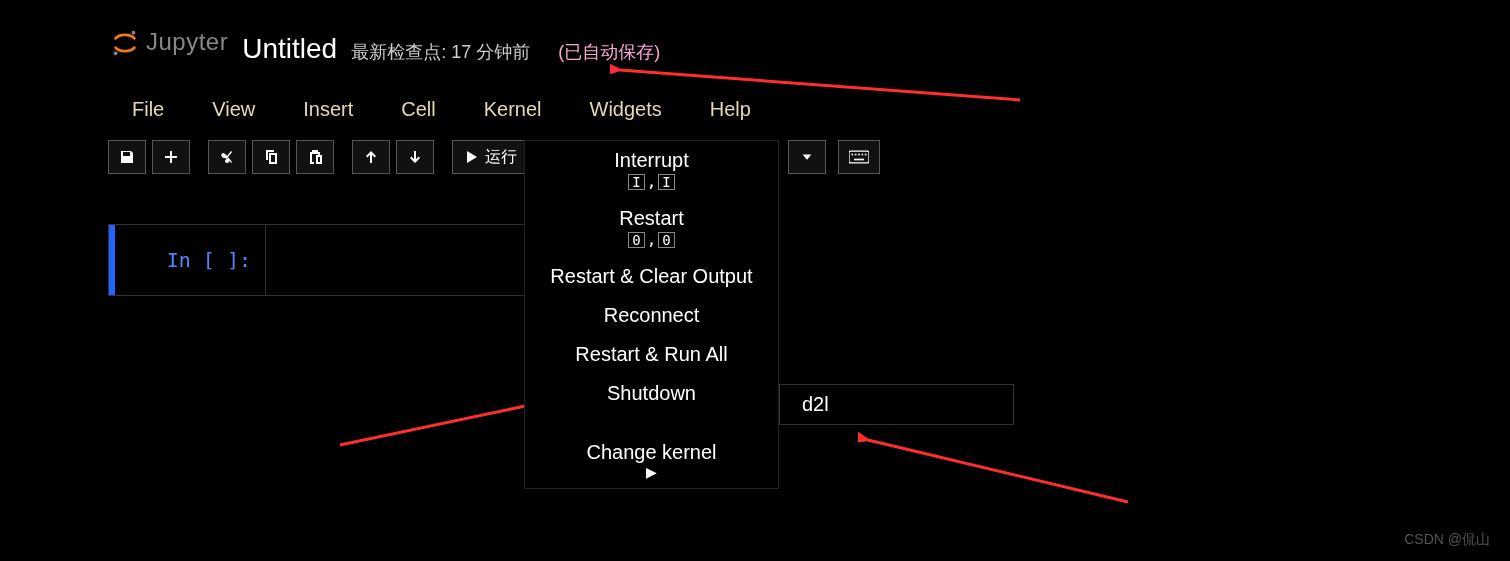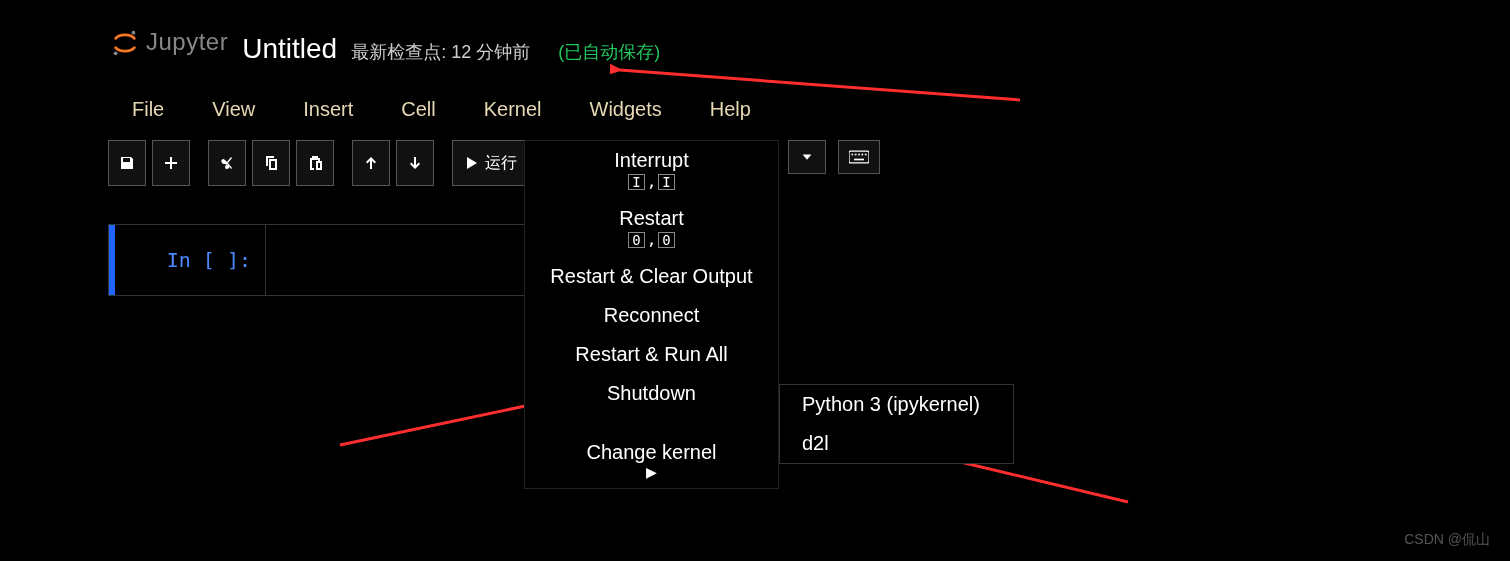--- a/index.html
+++ b/index.html
@@ -14,42 +14,42 @@
   }
   .header {
     position: absolute;
     left: 110px; top: 28px;
     display: flex; align-items: baseline; gap: 14px;
   }
   .logo { display: flex; gap: 6px; }
   .logo-text { color: #888; font-size: 24px; font-weight: 300; letter-spacing: 0.5px; }
   .title { color: #fff; font-size: 28px; font-weight: 400; }
   .checkpoint { color: #ccc; font-size: 18px; font-weight: 400; }
-  .autosave { color: #22c55e; font-size: 18px; margin-left: 14px; }
+  .autosave { color: #f9a8d4; font-size: 18px; margin-left: 14px; }
 
   .menubar {
     position: absolute;
     left: 108px; top: 88px;
     display: flex; gap: 0;
   }
   .menubar .menu-item {
     color: #e6d8b5; font-size: 20px;
     padding: 10px 24px;
     cursor: pointer;
   }
 
   .toolbar {
     position: absolute;
     left: 108px; top: 140px;
     display: flex; gap: 6px; align-items: center;
   }
   .tbtn {
     background: #111;
     border: 1px solid #555;
-    width: 38px; height: 46px;
+    width: 38px; height: 34px;
     display: flex; align-items: center; justify-content: center;
     color: #fff; cursor: pointer;
   }
   .tbtn.wide { width: auto; padding: 0 10px; gap: 6px; }
   .tbtn svg { width: 16px; height: 16px; fill: #fff; }
   .tbtn .lbl { color: #fff; font-size: 16px; }
 
   .dropdown {
     position: absolute;
     left: 524px; top: 140px;
@@ -136,21 +136,21 @@
   <div class="logo">
     <svg width="30" height="30" viewBox="0 0 32 32">
       <path d="M6 11 C10 6, 22 6, 26 11" stroke="#f37626" stroke-width="3" fill="none" stroke-linecap="round"></path>
       <path d="M6 21 C10 26, 22 26, 26 21" stroke="#f37626" stroke-width="3" fill="none" stroke-linecap="round"></path>
       <circle cx="25" cy="5" r="2" fill="#888"></circle>
       <circle cx="6" cy="27" r="2" fill="#888"></circle>
     </svg>
     <span class="logo-text">Jupyter</span>
   </div>
   <span class="title">Untitled</span>
-  <span class="checkpoint">最新检查点: 12 分钟前</span>
+  <span class="checkpoint">最新检查点: 17 分钟前</span>
   <span class="autosave">(已自动保存)</span>
 </div>
 
 <div class="menubar">
   <div class="menu-item">File</div>
   <div class="menu-item">View</div>
   <div class="menu-item">Insert</div>
   <div class="menu-item">Cell</div>
   <div class="menu-item">Kernel</div>
   <div class="menu-item">Widgets</div>
@@ -243,21 +243,20 @@
     <span>Shutdown</span>
   </div>
   <div class="sep"></div>
   <div class="ditem">
     <span>Change kernel</span>
     <span class="arrow-r">▶</span>
   </div>
 </div>
 
 <div class="submenu">
-  <div class="sitem">Python 3 (ipykernel)</div>
   <div class="sitem">d2l</div>
 </div>
 
 <div class="cell-area">
   <div class="cell">
     <div class="bar"></div>
     <div class="prompt">In  [  ]:</div>
     <div class="body"></div>
   </div>
 </div>

